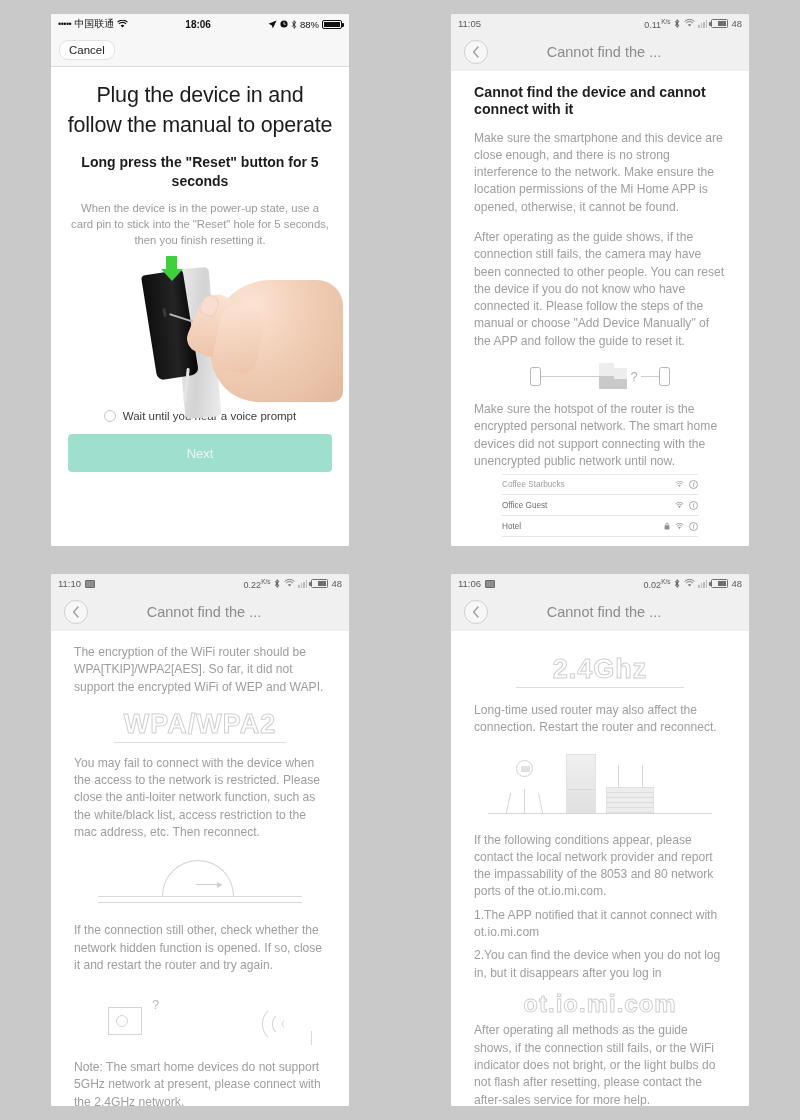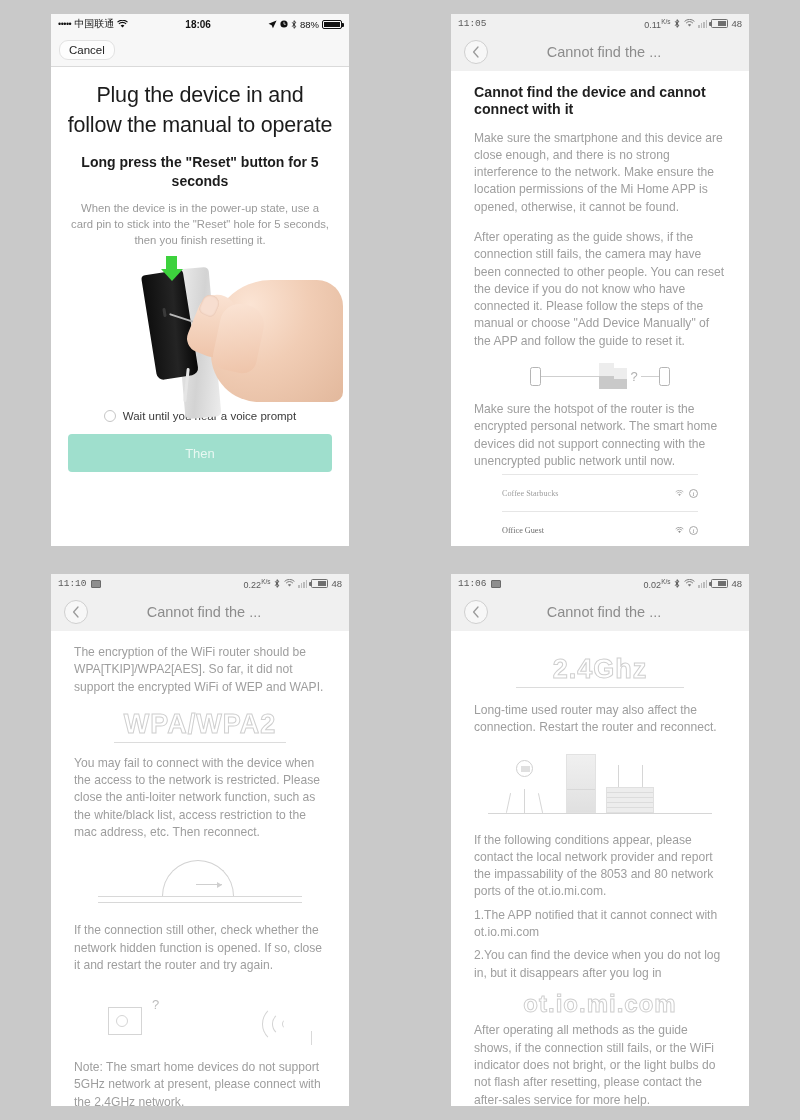--- a/index.html
+++ b/index.html
@@ -56,21 +56,21 @@
     border: 1px solid #e2e2e2; border-radius: 9px; padding: 3px 9px;
     font-family: "Liberation Sans", sans-serif;
   }
 
   
   .and-status {
     height: 19px; background: #f0f0f0;
     display: flex; align-items: center; justify-content: space-between;
     padding: 0 7px; font-size: 9.5px; color: #5a5a5a; flex: 0 0 auto;
   }
-  .and-left { display: flex; align-items: center; gap: 4px; font-family: Liberation Mono, monospace; }
+  .and-left { display: flex; align-items: center; gap: 4px; }
   .and-right { display: flex; align-items: center; gap: 3.5px; }
   .pic-icon {
     width: 10px; height: 8px; border: 1px solid #6a6a6a; background: #8e8e8e;
     border-radius: 1px; display: inline-block;
   }
   .rate { font-size: 9px; }
   .sup { font-size: 6.5px; vertical-align: super; }
   .bars { display: inline-flex; align-items: flex-end; gap: 1px; height: 8px; opacity: .45; }
   .bars i { width: 1.6px; background: #7d7d7d; display: block; }
   .bars i:nth-child(1){height:3px}.bars i:nth-child(2){height:4.5px}
@@ -193,22 +193,22 @@
     letter-spacing: 1px;
     line-height: 1.15;
   }
   .hollow.sm { font-size: 24px; }
   .hollow.cn { font-size: 25px; -webkit-text-stroke: 1px #cbcbcb; letter-spacing: 0px; }
   .hollow-rule { height:1px; background:#dcdcdc; margin: 2px auto 0; }
 
   
   .wifi-list { margin: 4px 28px 0; }
   .wifi-row {
-    display:flex; align-items:center; height: 38px;
-    border-bottom: 1px solid #e6e6e6; font-size: 8.2px; color: #6d6d6d; font-family: Liberation Serif, serif;
+    display:flex; align-items:center; height: 21px;
+    border-bottom: 1px solid #e6e6e6; font-size: 8.2px; color: #6d6d6d;
   }
   .wifi-row:first-child { border-top: 1px solid #e6e6e6; color:#9e9e9e; }
   .wifi-row .nm { flex: 1; }
   .wifi-row .ic { display:flex; align-items:center; gap: 5px; color:#9a9a9a; font-size: 9px; }
   .circ-i { width:9px;height:9px;border:1px solid #a8a8a8;border-radius:50%;display:inline-flex;align-items:center;justify-content:center;font-size:6.5px;font-style:italic;color:#8e8e8e;}
   .clip-top { margin-top:-9px; }
 
   
   .diag { display:flex; align-items:center; justify-content:center; gap:0px; margin: 6px 0 12px; }
   .ph-small { width: 11px; height: 19px; border: 1.3px solid #b5b5b5; border-radius: 2.5px; }
@@ -315,21 +315,21 @@
           <div class="finger f1"></div>
           <div class="finger f2"></div>
           <div class="nail"></div>
         </div>
 
         <div class="radio-row">
           <span class="radio"></span>
           <span>Wait until you hear a voice prompt</span>
         </div>
 
-        <div class="next-btn">Then</div>
+        <div class="next-btn">Next</div>
       </div>
     </div>
   </div>
 
   <div class="cell">
     <div class="phone">
 
       <div class="and-status">
         <div class="and-left">
           <span>11:05</span>

